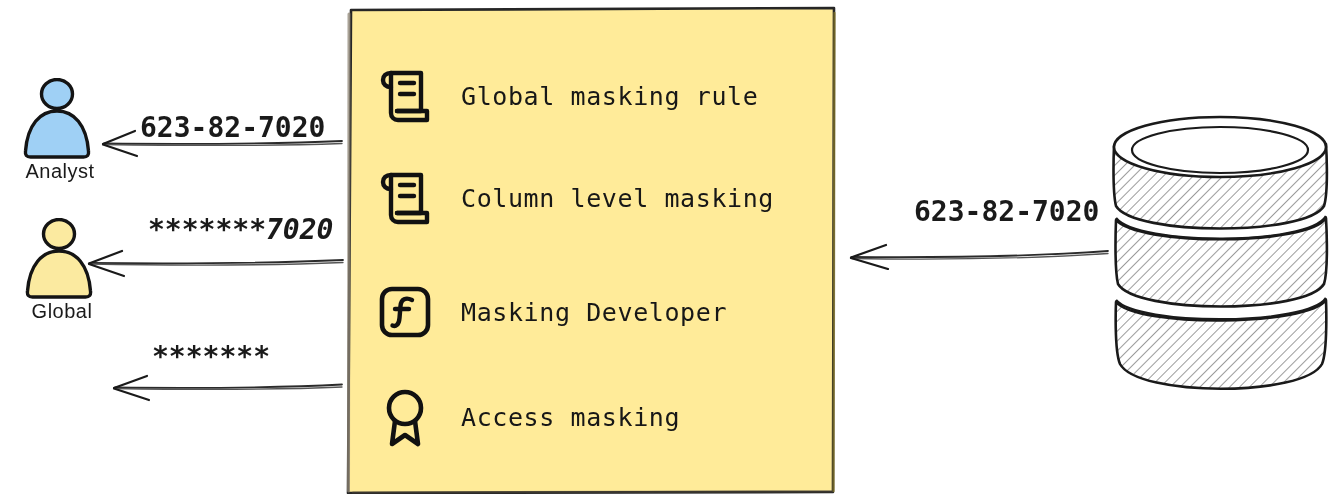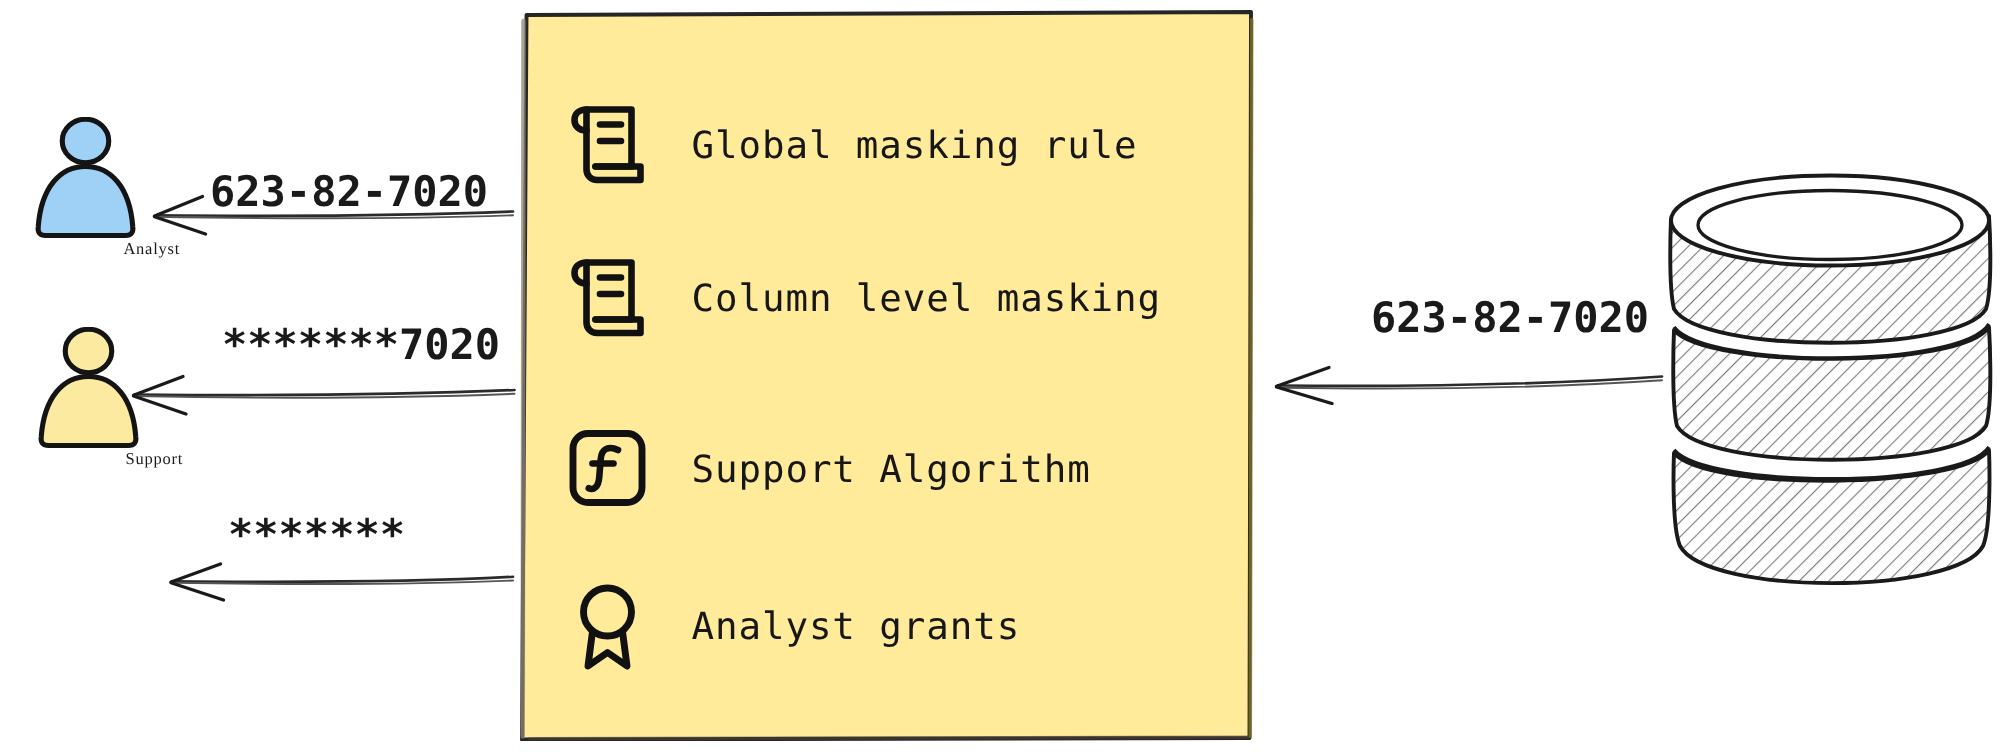--- a/index.html
+++ b/index.html
@@ -27,47 +27,46 @@
     width: 120px;
     text-align: center;
   }
   .actor .person-wrap {
     width: 120px;
     height: 84px;
     display: block;
   }
   .actor .actor-label {
     display: block;
-    font-family: Liberation Serif, serif;
-    font-size: 11px;
+    font-family: Liberation Sans, sans-serif;
+    font-size: 20px;
     letter-spacing: 0.5px;
     color: #1a1a1a;
     margin-top: -2px;
     white-space: nowrap;
-    text-align: right;
   }
   #actor-analyst   { left: 0px;  top: 78px; }
   #actor-support   { left: 2px;  top: 218px; }
   #actor-developer { left: 2px;  top: 344px; }
 
   
   .flow-arrow {
     position: absolute;
   }
   .flow-label {
     position: absolute;
     font-family: "DejaVu Sans Mono", monospace;
     font-size: 28px;
     font-weight: 700;
     color: #1a1a1a;
     letter-spacing: 0px;
     white-space: nowrap;
   }
   #label-analyst   { left: 140px; top: 111px; }
-  #label-support   { left: 148px; top: 213px; }
+  #label-support   { left: 148px; top: 213px; font-style: italic; }
   #label-developer { left: 152px; top: 340px; }
   #label-db        { left: 914px; top: 195px; }
 
   #arrow-analyst   { left: 95px;  top: 128px; }
   #arrow-support   { left: 78px;  top: 248px; }
   #arrow-developer { left: 105px; top: 372px; }
   #arrow-db        { left: 842px; top: 240px; }
 
   
   .policy-card {
@@ -153,21 +152,21 @@
 
   <div class="actor" id="actor-support">
     <span class="person-wrap">
       <svg width="120" height="84" viewBox="0 0 120 84" xmlns="http://www.w3.org/2000/svg">
         <g transform="translate(12,0)">
           <ellipse cx="45" cy="16" rx="15.5" ry="14.5" fill="#fbeaa0" stroke="#141414" stroke-width="3.4" stroke-linejoin="round"></ellipse>
           <path d="M45 33 C28 33 15.5 47 13.5 73 C13 77 14.5 79 18.5 79 L71.5 79 C75.5 79 77 77 76.5 73 C74.5 47 62 33 45 33 Z" fill="#fbeaa0" stroke="#141414" stroke-width="3.4" stroke-linejoin="round"></path>
         </g>
       </svg>
     </span>
-    <span class="actor-label">Support</span>
+    <span class="actor-label">Global</span>
   </div>
 
   <div class="flow-label" id="label-support">*******7020</div>
 
   <div class="flow-arrow" id="arrow-support">
     <svg width="268" height="30" viewBox="0 0 268 30" xmlns="http://www.w3.org/2000/svg">
       <path d="M265 12 C210 14.5 120 16 12 15" fill="none" stroke="#2b2b2b" stroke-width="1.8" stroke-linecap="round"></path>
       <path d="M265 14.5 C200 17 110 18 12 16" fill="none" stroke="#555" stroke-width="1.3" stroke-linecap="round"></path>
       <path d="M11 15.5 L44 3" fill="none" stroke="#1a1a1a" stroke-width="2.2" stroke-linecap="round"></path>
       <path d="M11 16 L46 28" fill="none" stroke="#1a1a1a" stroke-width="2.2" stroke-linecap="round"></path>
@@ -227,31 +226,31 @@
       </div>
 
       <div class="policy-item" id="policy-item-2">
         <span class="icon-box">
           <svg width="56" height="56" viewBox="0 0 56 56" xmlns="http://www.w3.org/2000/svg">
             <rect x="5" y="5" width="46" height="46" rx="10" ry="10" fill="none" stroke="#111111" stroke-width="4.6"></rect>
             <path d="M35 16 C29 13 24 15 23.5 22 L23 28 L22.5 34 C22 41 18.5 43 15.5 41.5" fill="none" stroke="#111111" stroke-width="4.4" stroke-linecap="round"></path>
             <path d="M18 25 L32 25" fill="none" stroke="#111111" stroke-width="4.4" stroke-linecap="round"></path>
           </svg>
         </span>
-        <span class="item-text">Support Algorithm</span>
+        <span class="item-text">Masking Developer</span>
       </div>
 
       <div class="policy-item" id="policy-item-3">
         <span class="icon-box">
           <svg width="56" height="62" viewBox="0 0 56 62" xmlns="http://www.w3.org/2000/svg">
             <circle cx="28" cy="22" r="16" fill="none" stroke="#111111" stroke-width="4.6"></circle>
             <path d="M18 35 L15 58 L28 49 L41 58 L38 35" fill="none" stroke="#111111" stroke-width="4.6" stroke-linejoin="round" stroke-linecap="round"></path>
           </svg>
         </span>
-        <span class="item-text">Analyst grants</span>
+        <span class="item-text">Access masking</span>
       </div>
 
     </div>
   </div>
 
   <div class="flow-label" id="label-db">623-82-7020</div>
 
   <div class="flow-arrow" id="arrow-db">
     <svg width="270" height="30" viewBox="0 0 270 30" xmlns="http://www.w3.org/2000/svg">
       <path d="M266 11 C210 15 120 18 10 17" fill="none" stroke="#2b2b2b" stroke-width="1.8" stroke-linecap="round"></path>

